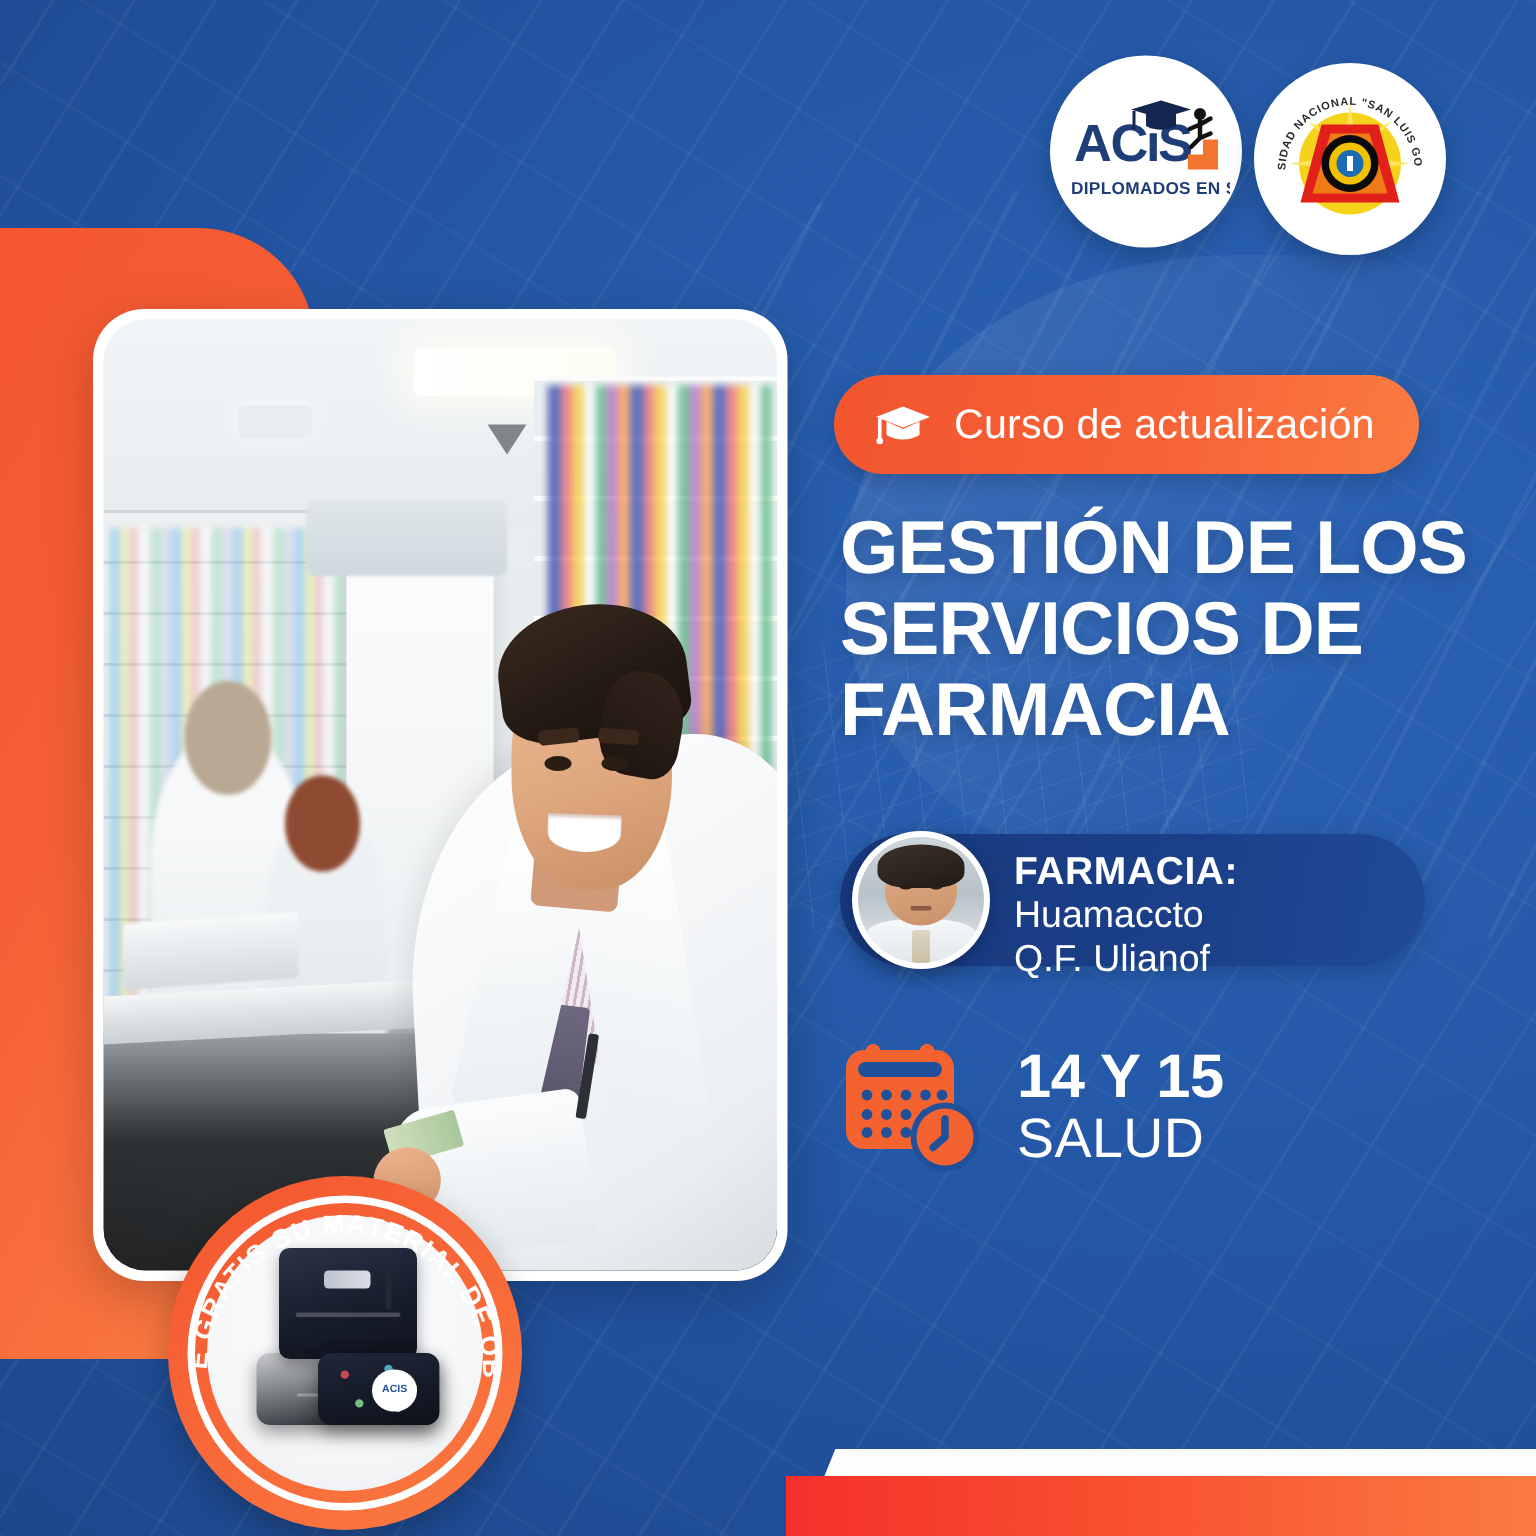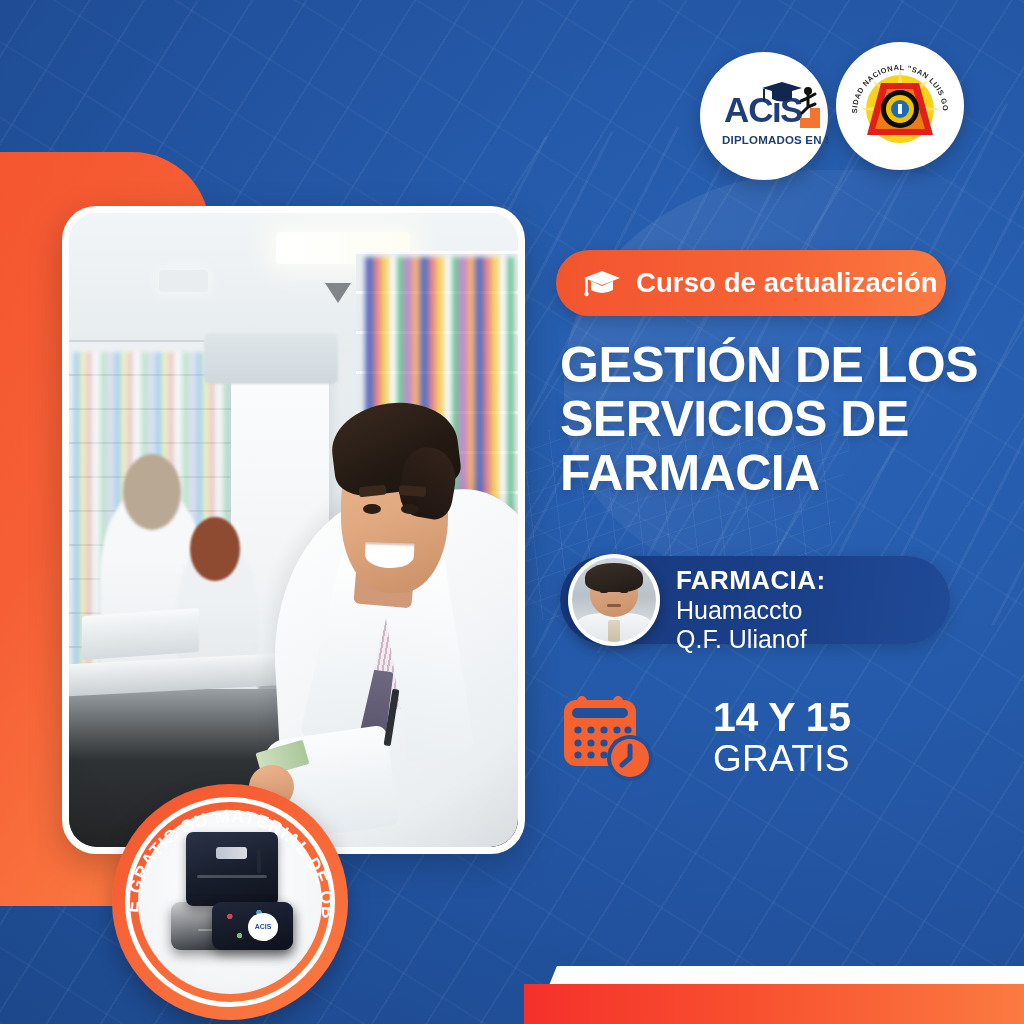--- a/index.html
+++ b/index.html
@@ -191,21 +191,21 @@
     background:rgba(255,255,255,.3);}
 
   
   .pill-course{
     position:absolute;left:556px;top:250px;width:390px;height:66px;border-radius:33px;
     background:linear-gradient(100deg,#F2552E 0%,#F76236 55%,#FB7B41 100%);
     display:flex;align-items:center;gap:14px;padding-left:26px;
     box-shadow:0 5px 16px rgba(0,0,0,.18);
   }
   .cap-icon{width:40px;height:30px;flex:0 0 auto;}
-  .pill-course-label{color:#fff;font-size:27.5px;font-weight:700;letter-spacing:.1px;white-space:nowrap;}
+  .pill-course-label{color:#fff;font-size:27.5px;font-weight:400;letter-spacing:.1px;white-space:nowrap;}
 
   .title{
     position:absolute;left:560px;top:338px;width:430px;
     color:#fff;font-size:50px;font-weight:bold;line-height:1.08;
     letter-spacing:-.5px;text-shadow:0 3px 10px rgba(0,0,0,.18);
   }
 
   .pill-speaker{
     position:absolute;left:560px;top:556px;width:390px;height:88px;border-radius:44px;
     background:linear-gradient(100deg,#17387D 0%,#1B4089 60%,#204A97 100%);
@@ -227,28 +227,28 @@
   .av-coat{position:absolute;left:6%;bottom:0;width:88%;height:34%;border-radius:36% 36% 0 0;
     background:linear-gradient(180deg,#f6f8f9,#e2e7eb);}
   .av-tie{position:absolute;left:43%;bottom:0;width:14%;height:26%;
     background:linear-gradient(180deg,#ded6c2,#c9bfa6);border-radius:2px;}
   .speaker-text{position:absolute;left:676px;top:566px;width:270px;color:#fff;}
   .speaker-role{font-size:26px;font-weight:bold;letter-spacing:.4px;line-height:1.12;}
   .speaker-name{font-size:25px;font-weight:500;line-height:1.12;margin-top:1px;}
 
   .date-row{position:absolute;left:560px;top:690px;display:flex;align-items:center;gap:22px;}
   .cal-icon{width:96px;height:96px;flex:0 0 auto;}
-  .date-text{color:#fff;margin-left:35px;}
+  .date-text{color:#fff;}
   .date-main{font-size:41px;font-weight:bold;line-height:1.0;letter-spacing:-.3px;}
   .date-month{font-size:37px;font-weight:400;line-height:1.12;letter-spacing:.3px;}
 
   
   .logo{position:absolute;border-radius:50%;background:#fff;
     box-shadow:0 6px 18px rgba(0,0,0,.22);display:flex;align-items:center;justify-content:center;}
-  .logo-acis{left:700px;top:52px;width:128px;height:128px;justify-content:flex-end;}
+  .logo-acis{left:700px;top:37px;width:128px;height:128px;}
   .logo-uni{left:836px;top:42px;width:128px;height:128px;}
 
   
   .bar-white{position:absolute;left:548px;bottom:36px;width:476px;height:22px;
     background:#fdfdfd;transform:skewX(-22deg);transform-origin:bottom left;}
   .bar-red{position:absolute;left:524px;bottom:0;width:500px;height:40px;
     background:linear-gradient(90deg,#F5302B 0%,#F8502F 45%,#FB7B41 100%);}
 </style>
 </head>
 <body>
@@ -432,20 +432,20 @@
         <circle cx="18" cy="65" r="3.6"></circle>
           <circle cx="31" cy="65" r="3.6"></circle>
           <circle cx="44" cy="65" r="3.6"></circle>
       </g>
       <circle cx="70" cy="68" r="23" fill="#21509B"></circle>
       <circle cx="70" cy="68" r="19" fill="#F4622F"></circle>
       <path d="M70 56 L70 68 L62 75" stroke="#21509B" stroke-width="5" fill="none" stroke-linecap="round" stroke-linejoin="round"></path>
     </svg>
     <div class="date-text">
       <div class="date-main">14 Y 15</div>
-      <div class="date-month">GRATIS</div>
+      <div class="date-month">SALUD</div>
     </div>
   </div>
 
   <div class="bar-white"></div>
   <div class="bar-red"></div>
 
 </div>
 
 </body></html>

